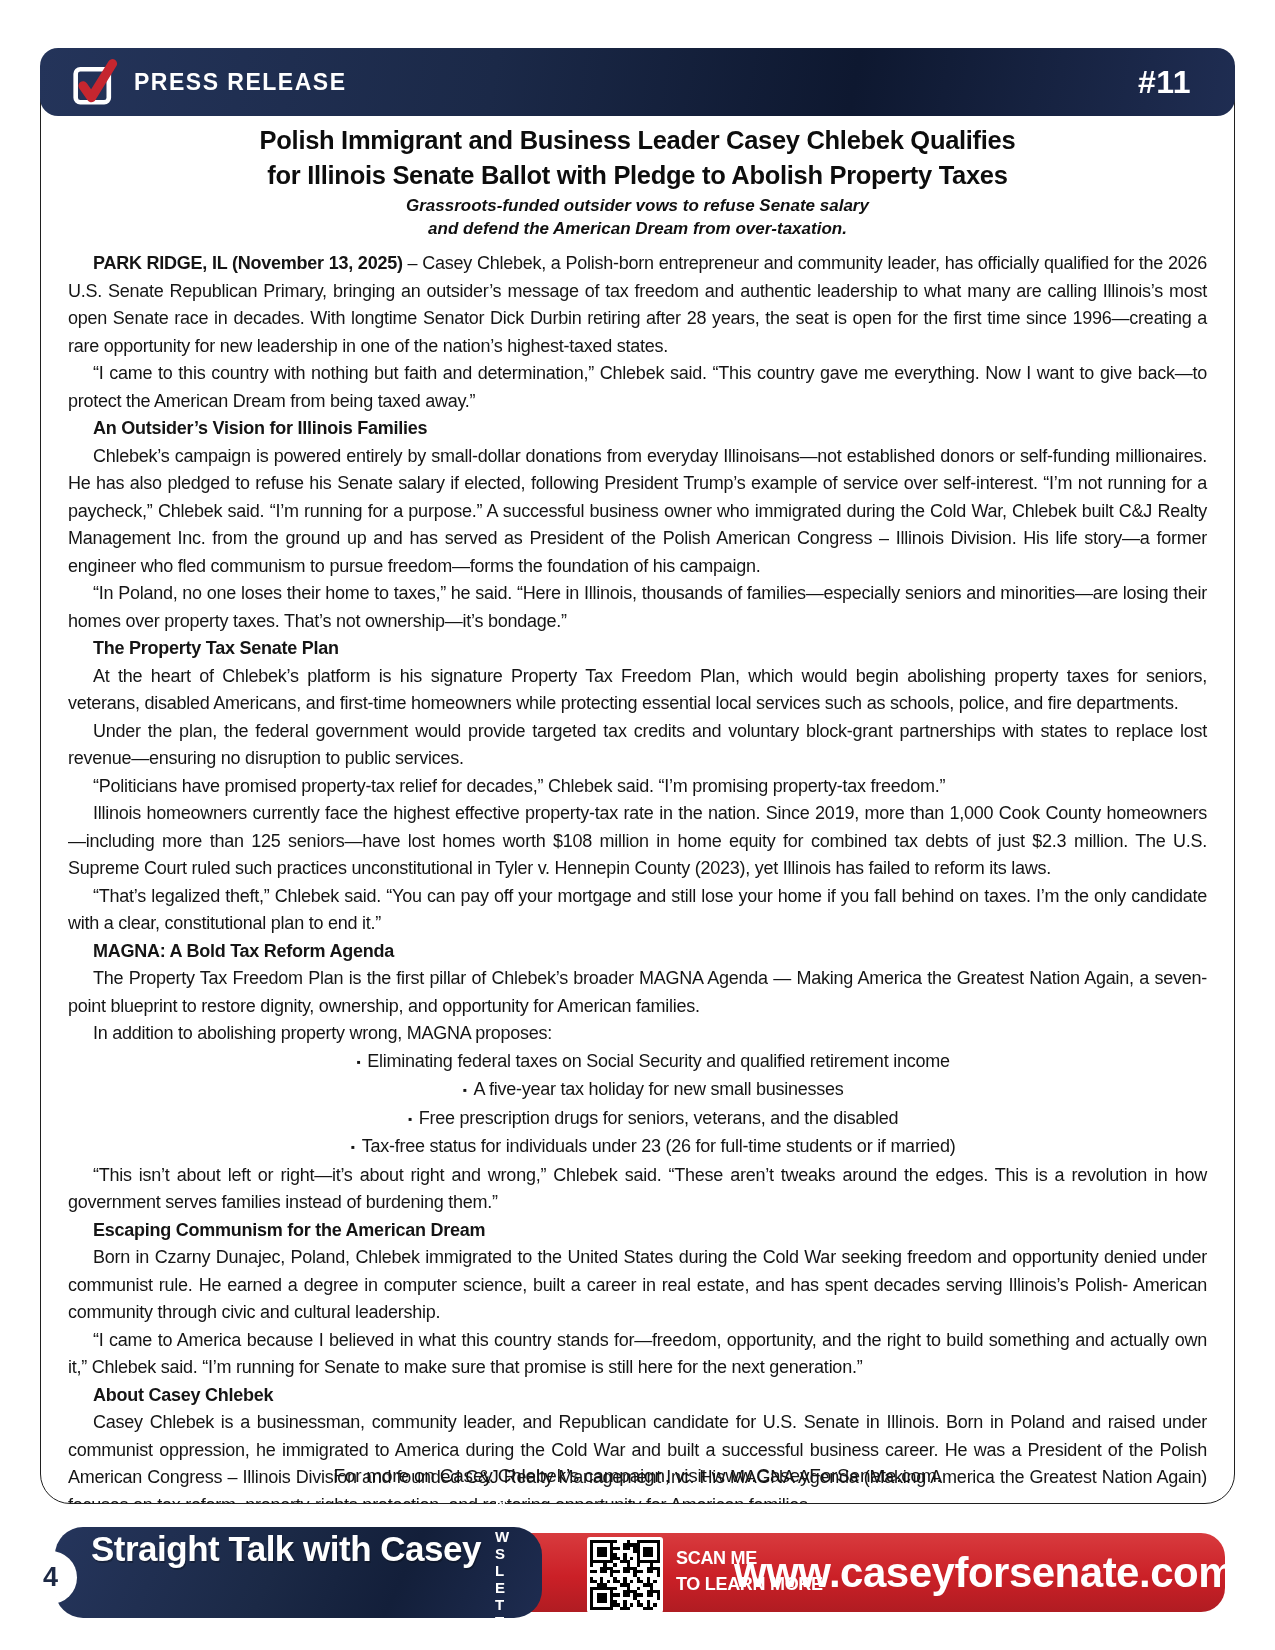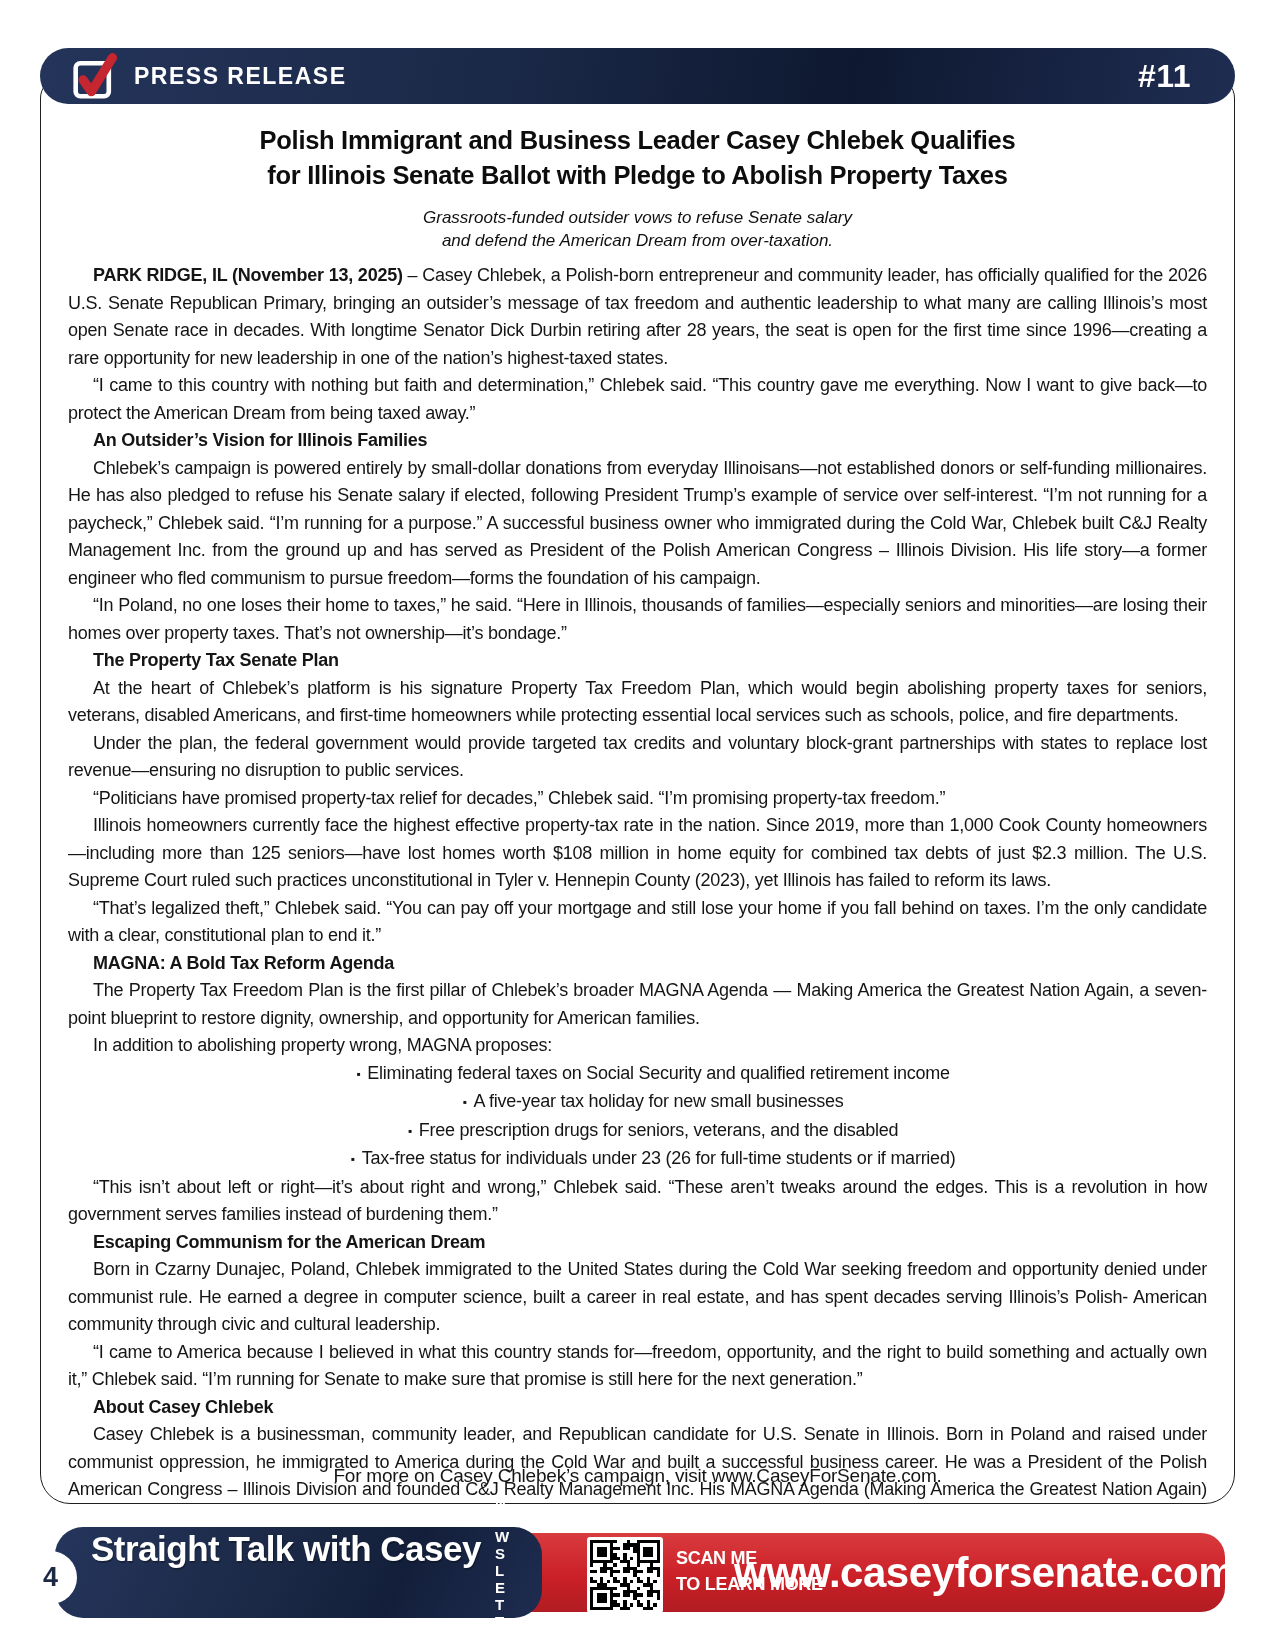--- a/index.html
+++ b/index.html
@@ -1,36 +1,36 @@
 <!DOCTYPE html>
 <html><head>
 <meta charset="utf-8">
 <style>
   html,body{margin:0;padding:0;background:#ffffff;}
   body{width:1275px;height:1650px;position:relative;font-family:"Liberation Sans","DejaVu Sans",sans-serif;color:#151515;overflow:hidden;}
 
   
   .header-bar{
-    position:absolute;left:40px;top:48px;width:1195px;height:56px;box-sizing:border-box;
-    border-radius:30px;z-index:6;
+    position:absolute;left:40px;top:48px;width:1195px;height:68px;box-sizing:border-box;
+    border-radius:18px;z-index:6;
     background:linear-gradient(100deg,#24345a 0%,#1b2948 38%,#0e1830 68%,#1f2d52 100%);
     display:flex;align-items:center;padding:0 44px 0 32px;
   }
   .hdr-title{color:#fff;font-size:23px;font-weight:800;letter-spacing:1.5px;margin-left:16px;}
   .hdr-issue{color:#fff;font-size:32px;font-weight:800;margin-left:auto;letter-spacing:0.5px;}
   .check-icon{width:46px;height:50px;flex:0 0 auto;margin-top:2px;}
 
   
   .content-box{
     position:absolute;left:40px;top:78px;width:1195px;height:1426px;box-sizing:border-box;
     border:1.5px solid #1f1f1f;border-radius:20px 20px 30px 30px;z-index:1;overflow:hidden;
     padding:44px 27px 0 27px;
   }
   .headline{margin:0;text-align:center;font-size:25.5px;line-height:35px;font-weight:700;letter-spacing:-0.3px;color:#0d0d0d;}
-  .subtitle{margin:14px 0 10px 0;text-align:center;font-style:italic;font-size:17px;line-height:22.5px;font-weight:400;color:#101010;}
+  .subtitle{margin:2px 0 10px 0;text-align:center;font-style:italic;font-size:17px;line-height:22.5px;font-weight:700;color:#101010;}
 
   .article-body{font-size:18px;line-height:27.5px;letter-spacing:-0.25px;text-align:justify;}
   .article-body p{margin:0;}
   .para{text-indent:25px;}
   .section-heading{font-weight:700;text-indent:25px;text-align:left;}
   .bullet-item{padding-left:31px;text-align:center;}
   .bullet-marker{font-size:12px;vertical-align:1px;margin-right:7px;}
   .dateline{font-weight:700;}
 
   .footer-note{position:absolute;left:0;right:0;bottom:16px;text-align:center;font-size:19px;letter-spacing:-0.2px;}

